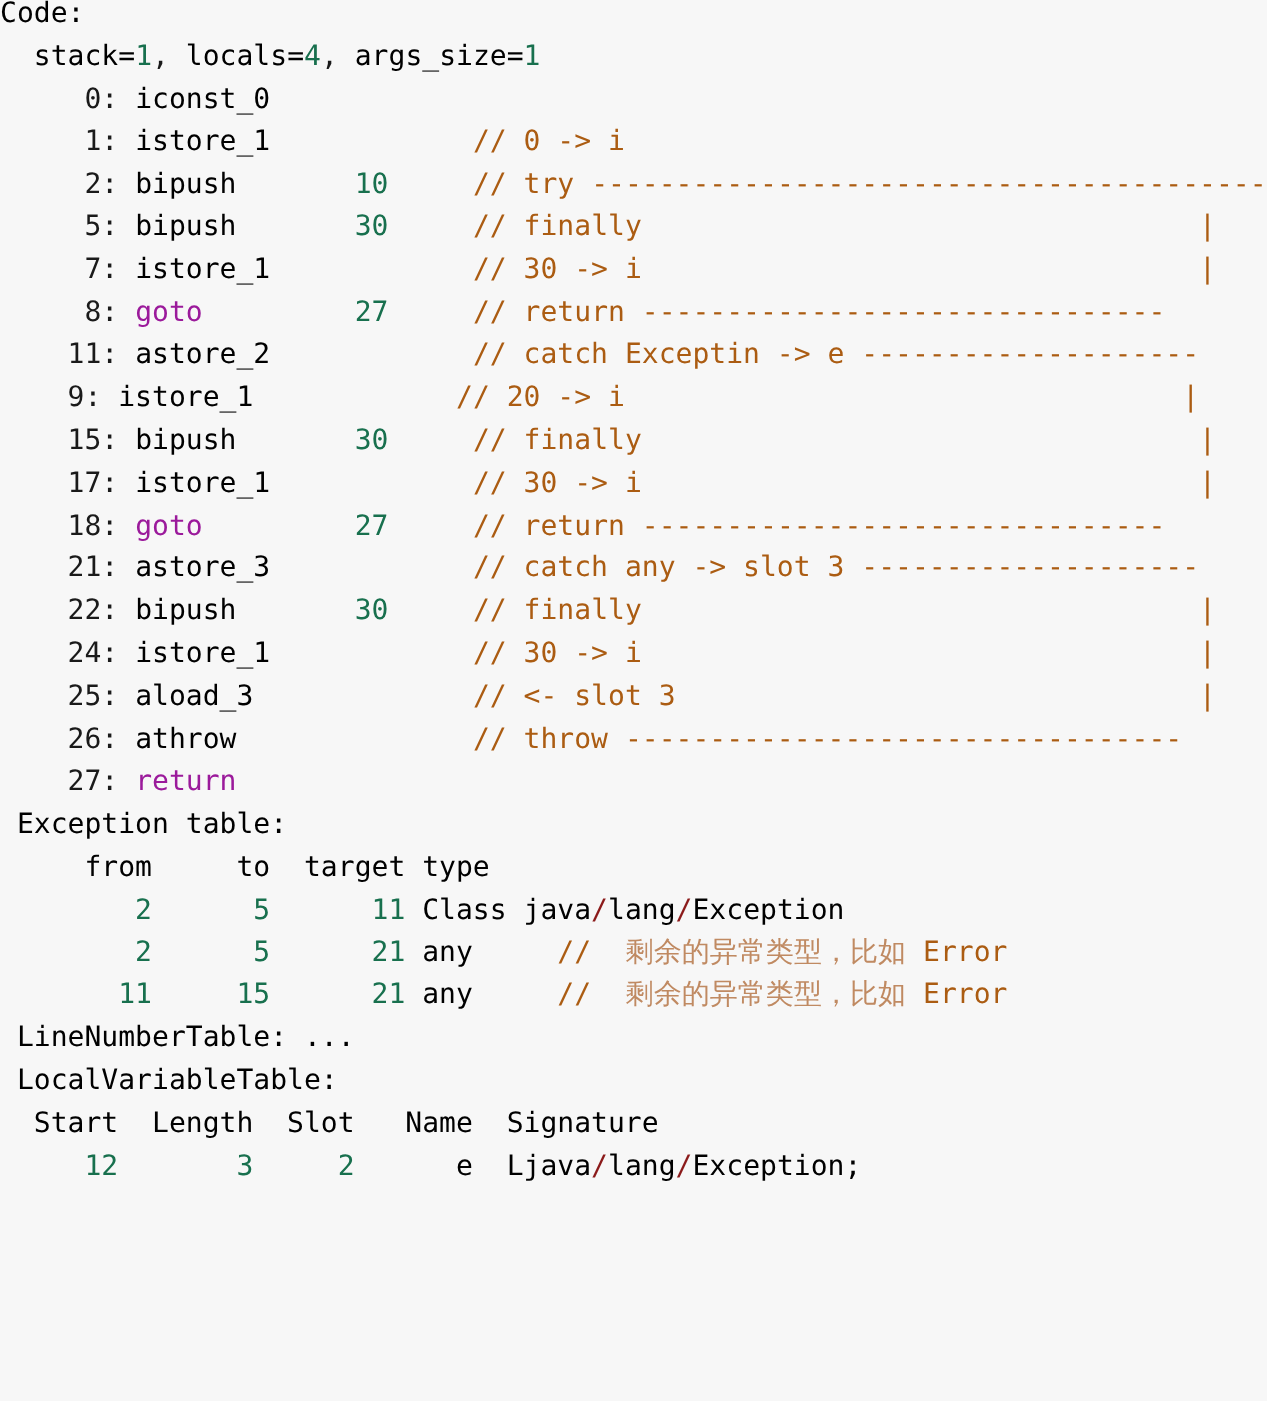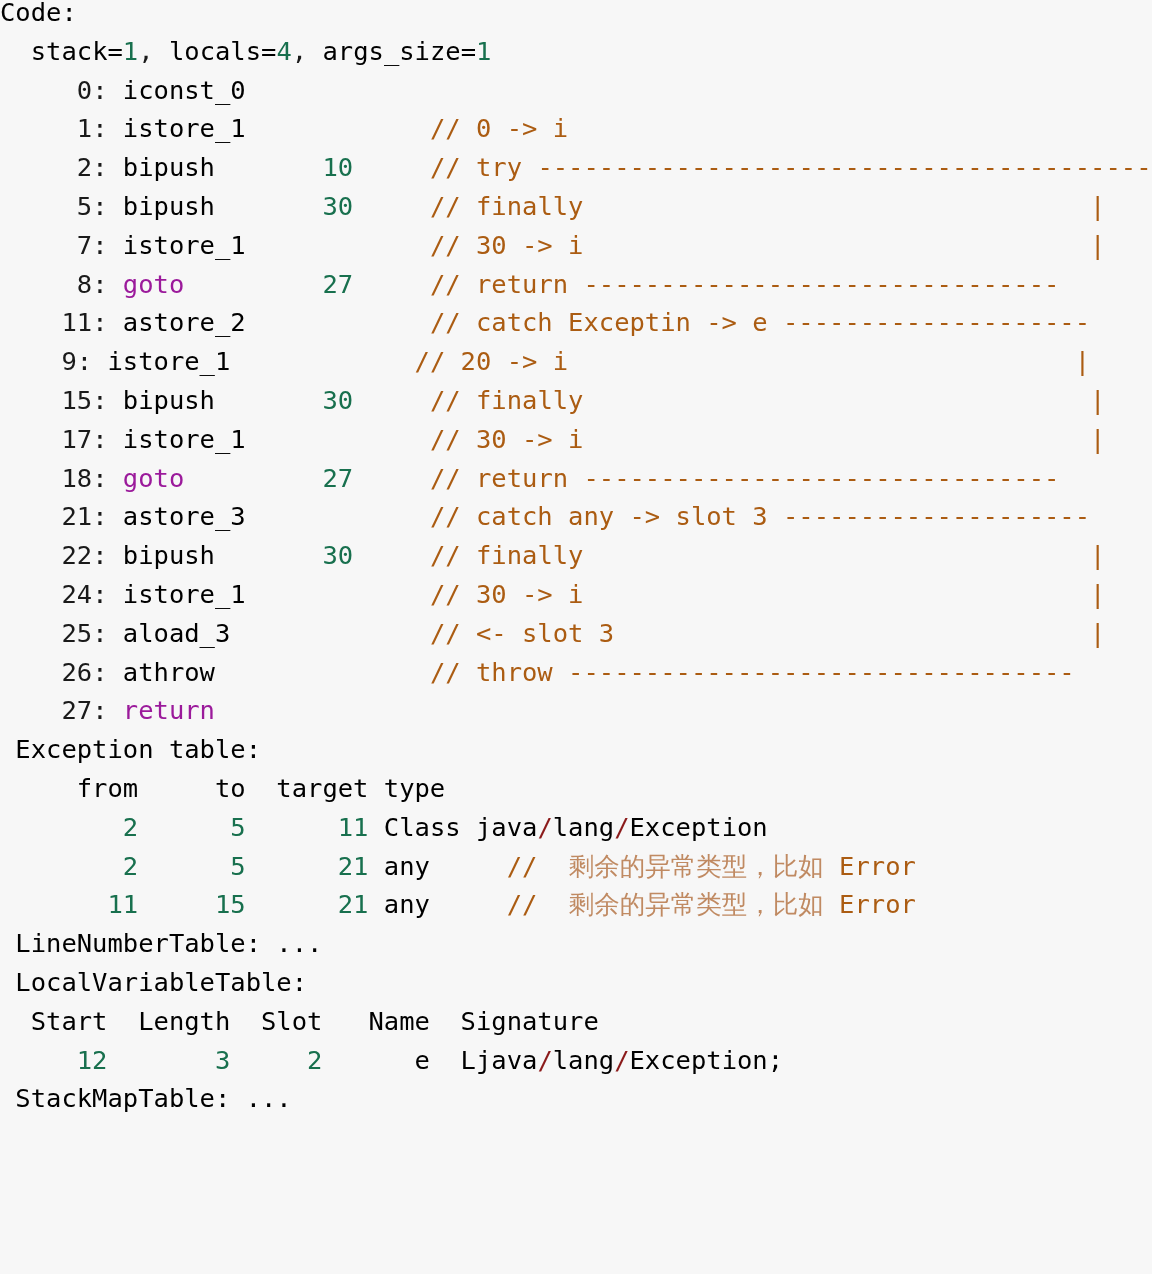--- a/index.html
+++ b/index.html
@@ -97,17 +97,17 @@
 
   <div class="line"><span class="pun"> </span><span class="k">LineNumberTable: ...</span></div>
 
   <div class="line"><span class="pun"> </span><span class="k">LocalVariableTable:</span></div>
 
   <div id="localvar-host">
       <div class="line"><span class="k">  Start  Length  Slot   Name  Signature</span></div>
       <div class="line"><span class="num">     12</span><span class="num">       3</span><span class="num">     2</span><span class="k">      e</span><span class="pun">  </span><span class="k">Ljava</span><span class="op">/</span><span class="k">lang</span><span class="op">/</span><span class="k">Exception</span><span class="k">;</span></div>
     </div>
 
-  <div class="line"><span class="pun"> </span><span class="k">StackMapTable: ...</span></div>
+  <div class="line"><span class="pun"> </span></div>
 
   <div class="line clipped-bottom"></div>
 
 </div>
 
 </body></html>

